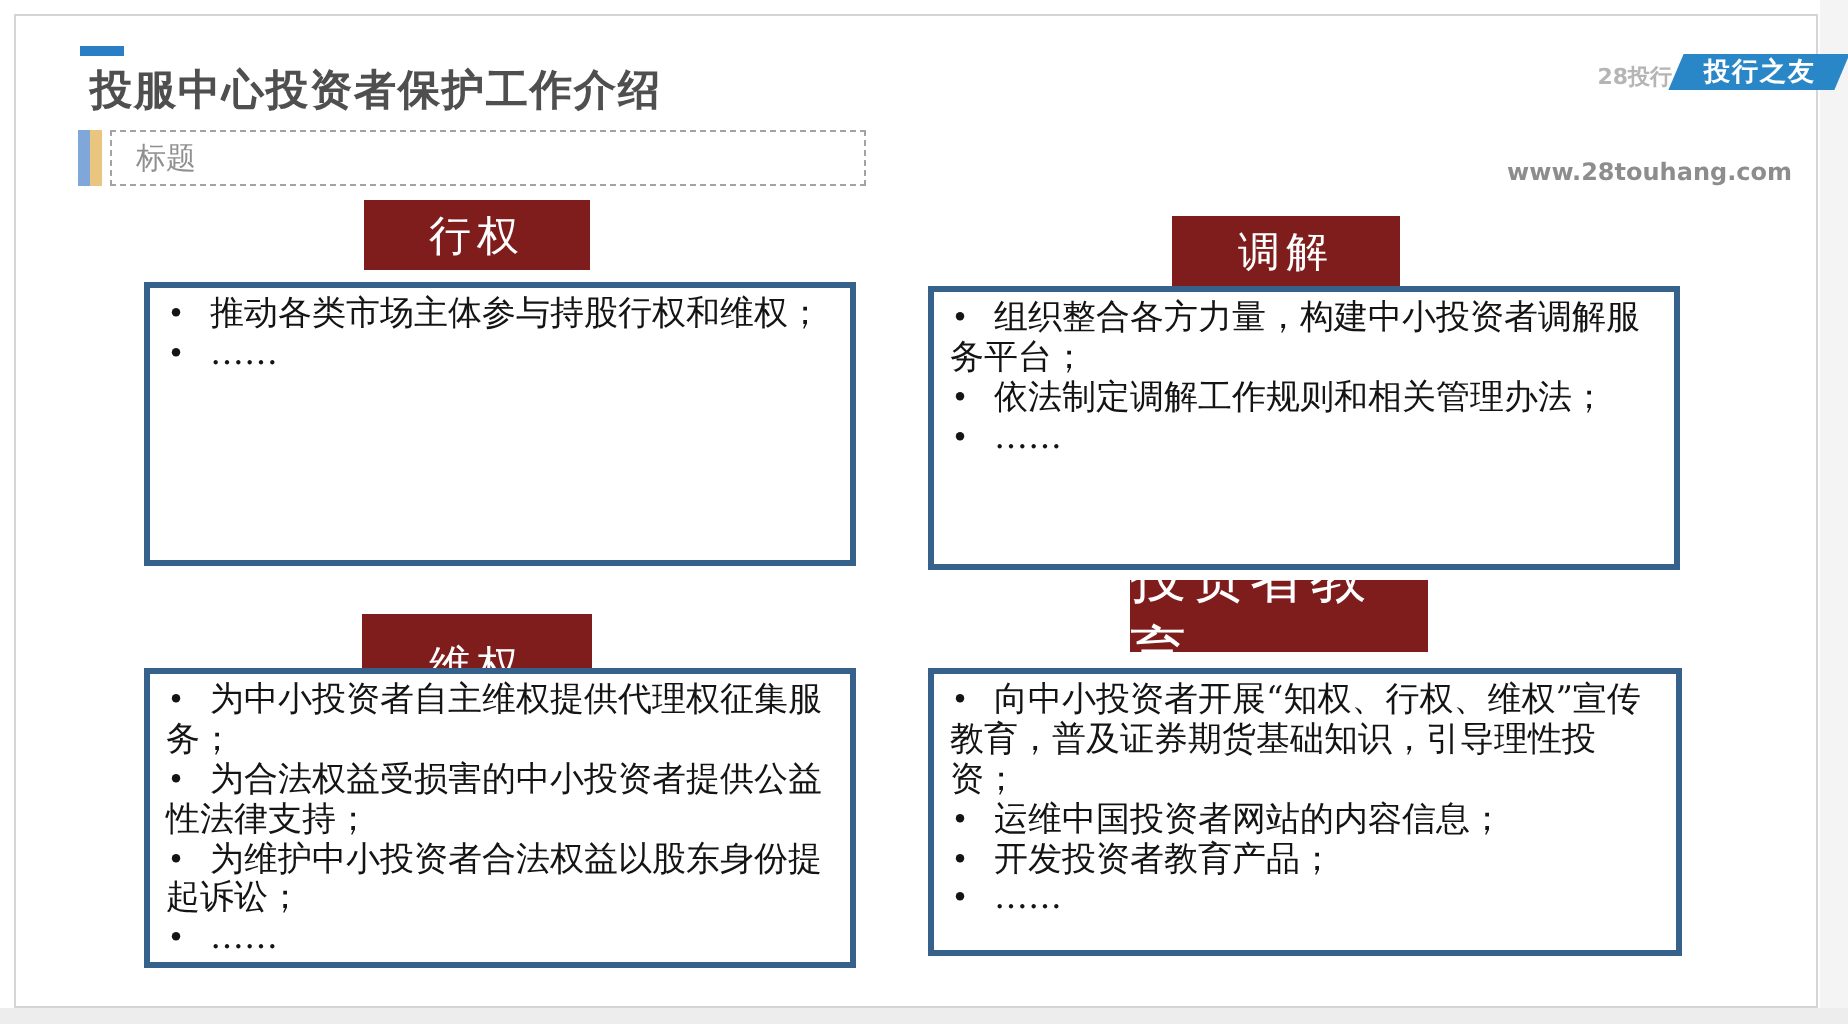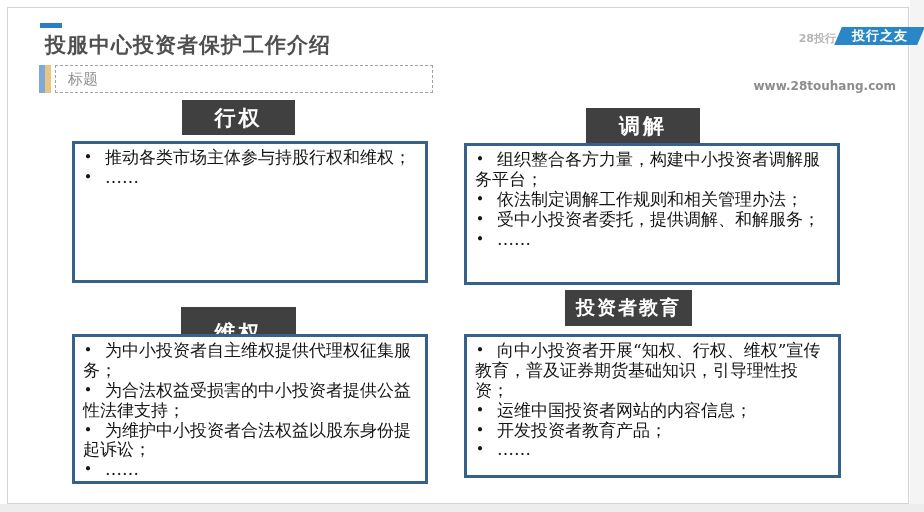--- a/index.html
+++ b/index.html
@@ -45,28 +45,28 @@
   .bar-blue  { position:absolute; left:39px; top:65px; width:6px; height:28px; background:#7FA7D9; }
   .bar-yellow{ position:absolute; left:45px; top:65px; width:6px; height:28px; background:#E9C57F; }
   .placeholder-box {
     position:absolute; left:55px; top:65px; width:378px; height:28px;
     border:1px dashed #a3a3a3; display:flex; align-items:center;
     padding-left:12px; font-size:15px; color:#909090;
   }
 
   
   .chip {
-    position:absolute; background:#404040; color:#ffffff;
+    position:absolute; background:#7f1d1d; color:#ffffff;
     display:flex; align-items:center; justify-content:center;
-    font-family:"DejaVu Serif", serif; font-weight:bold; font-size:21px; letter-spacing:3px;
+    font-family:"DejaVu Serif", serif; font-weight:normal; font-size:21px; letter-spacing:3px;
   }
   .chip1 { left:182px; top:100px; width:113px; height:35px; }
   .chip2 { left:586px; top:108px; width:114px; height:35px; }
   .chip3 { left:181px; top:307px; width:115px; height:51px; }
-  .chip4 { left:565px; top:290px; width:127px; height:36px; font-size:19px; letter-spacing:2px; }
+  .chip4 { left:565px; top:290px; width:149px; height:36px; font-size:28px; letter-spacing:2px; }
 
   
   .panel {
     position:absolute; background:#ffffff; border:3px solid #36618B;
     padding:4px 8px; color:#141414;
     font-family:"DejaVu Serif", serif; font-size:17px; line-height:1.17;
   }
   .panel1 { left:72px;  top:141px; width:356px; height:142px; }
   .panel2 { left:464px; top:143px; width:376px; height:142px; }
   .panel3 { left:72px;  top:334px; width:356px; height:150px; }
@@ -102,21 +102,20 @@
 <div class="chip chip4">投资者教育</div>
 
 <div class="panel panel1">
   <p class="item"><span class="bullet">•</span><span>推动各类市场主体参与持股行权和维权；</span></p>
   <p class="item"><span class="bullet">•</span><span>……</span></p>
 </div>
 
 <div class="panel panel2">
   <p class="item"><span class="bullet">•</span><span>组织整合各方力量，构建中小投资者调解服务平台；</span></p>
   <p class="item"><span class="bullet">•</span><span>依法制定调解工作规则和相关管理办法；</span></p>
-  <p class="item"><span class="bullet">•</span><span>受中小投资者委托，提供调解、和解服务；</span></p>
   <p class="item"><span class="bullet">•</span><span>……</span></p>
 </div>
 
 <div class="panel panel3">
   <p class="item"><span class="bullet">•</span><span>为中小投资者自主维权提供代理权征集服务；</span></p>
   <p class="item"><span class="bullet">•</span><span>为合法权益受损害的中小投资者提供公益性法律支持；</span></p>
   <p class="item"><span class="bullet">•</span><span>为维护中小投资者合法权益以股东身份提起诉讼；</span></p>
   <p class="item"><span class="bullet">•</span><span>……</span></p>
 </div>
 

